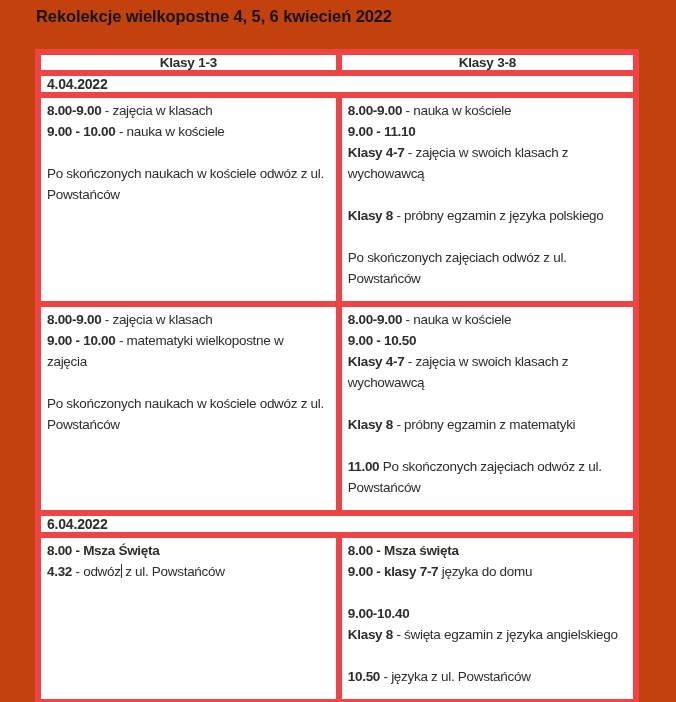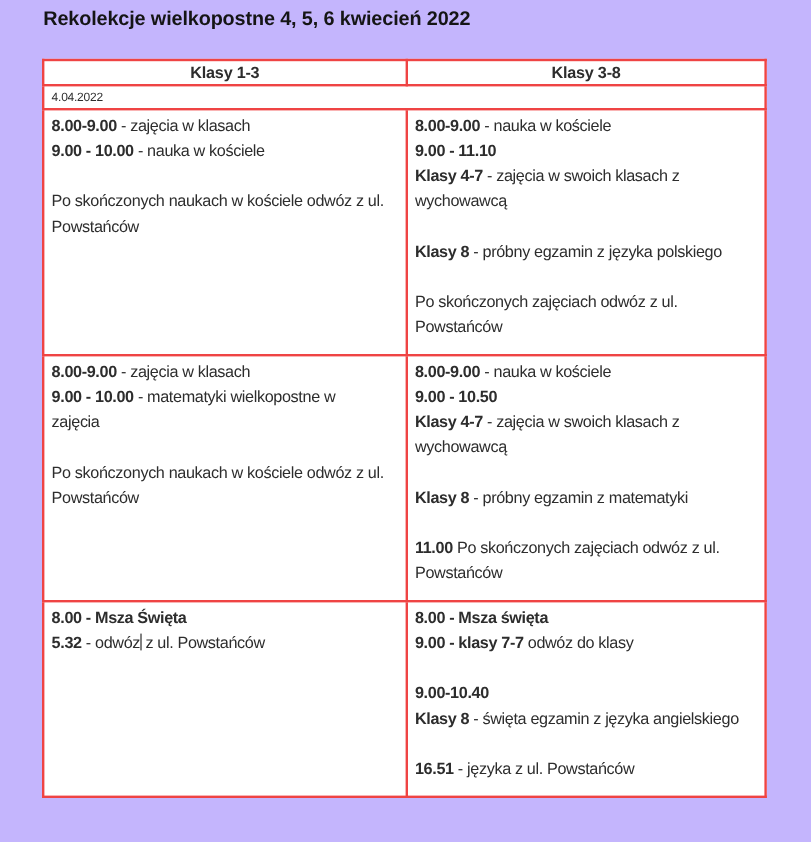--- a/index.html
+++ b/index.html
@@ -3,40 +3,40 @@
 <meta charset="utf-8">
 <style>
   * { box-sizing: border-box; }
   html, body { margin: 0; padding: 0; background: #ffffff; }
   body {
     width: 676px; height: 702px;
     font-family: "Liberation Sans", sans-serif;
     color: #2d2d2d;
     overflow: hidden;
   }
-  .page { position: relative; width: 676px; height: 702px; background: #c4b5fd; }
+  .page { position: relative; width: 676px; height: 702px; background: #c2410c; }
   .doc-title {
     position: absolute; left: 36px; top: 7px; margin: 0;
     font-size: 16.5px; font-weight: bold; color: #151515;
     letter-spacing: -0.1px; white-space: nowrap;
   }
   table.schedule {
     position: absolute; left: 35px; top: 49px;
     width: 604px; border-collapse: collapse; table-layout: fixed;
     background: #ffffff;
   }
-  .schedule th, .schedule td { border: 2px solid #ef4444; margin-top: 36px; }
+  .schedule th, .schedule td { border: 6px solid #ef4444; margin-top: 36px; }
   .schedule th {
     height: 21px; padding: 0;
     font-size: 13.5px; font-weight: bold; text-align: center;
     color: #2d2d2d; letter-spacing: -0.2px;
   }
   .schedule td.date-cell {
     height: 20px; padding: 0 0 0 6px;
-    font-size: 10px; font-weight: normal; color: #2d2d2d;
+    font-size: 14px; font-weight: bold; color: #2d2d2d;
     letter-spacing: -0.2px; vertical-align: middle;
   }
   .schedule td.content-cell {
     vertical-align: top;
     padding: 2px 4px 12px 6px;
     font-size: 13.5px; color: #2d2d2d;
     letter-spacing: -0.3px;
     overflow: hidden;
   }
   tr.row-day-0 td.content-cell { height: 197px; }
@@ -106,30 +106,33 @@
             <div class="line"><span class="seg-b">Klasy 4-7</span><span class="seg-r"> - zajęcia w swoich klasach z</span></div>
             <div class="line"><span class="seg-r">wychowawcą</span></div>
             <div class="line">&nbsp;</div>
             <div class="line"><span class="seg-b">Klasy 8</span><span class="seg-r"> - próbny egzamin z matematyki</span></div>
             <div class="line">&nbsp;</div>
             <div class="line"><span class="seg-b">11.00</span><span class="seg-r"> Po skończonych zajęciach odwóz z ul.</span></div>
             <div class="line"><span class="seg-r">Powstańców</span></div>
           </td>
       </tr>
 
+      <tr>
+        <td class="date-cell" colspan="2">6.04.2022</td>
+      </tr>
       <tr class="row-day-2">
         <td class="content-cell">
             <div class="line"><span class="seg-b">8.00 - Msza Święta</span></div>
-            <div class="line"><span class="seg-b">5.32</span><span class="seg-r"> - odwóz</span><span class="caret"></span><span class="seg-r"> z ul. Powstańców</span></div>
+            <div class="line"><span class="seg-b">4.32</span><span class="seg-r"> - odwóz</span><span class="caret"></span><span class="seg-r"> z ul. Powstańców</span></div>
           </td>
         <td class="content-cell">
             <div class="line"><span class="seg-b">8.00 - Msza święta</span></div>
-            <div class="line"><span class="seg-b">9.00 - klasy 7-7</span><span class="seg-r"> odwóz do klasy</span></div>
+            <div class="line"><span class="seg-b">9.00 - klasy 7-7</span><span class="seg-r"> języka do domu</span></div>
             <div class="line">&nbsp;</div>
             <div class="line"><span class="seg-b">9.00-10.40</span></div>
             <div class="line"><span class="seg-b">Klasy 8</span><span class="seg-r"> - święta egzamin z języka angielskiego</span></div>
             <div class="line">&nbsp;</div>
-            <div class="line"><span class="seg-b">16.51</span><span class="seg-r"> - języka z ul. Powstańców</span></div>
+            <div class="line"><span class="seg-b">10.50</span><span class="seg-r"> - języka z ul. Powstańców</span></div>
           </td>
       </tr>
     </tbody>
   </table>
 </div>
 
 </body></html>

